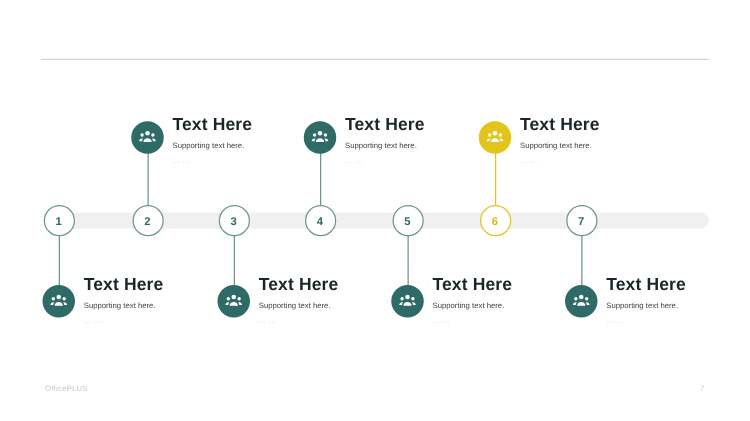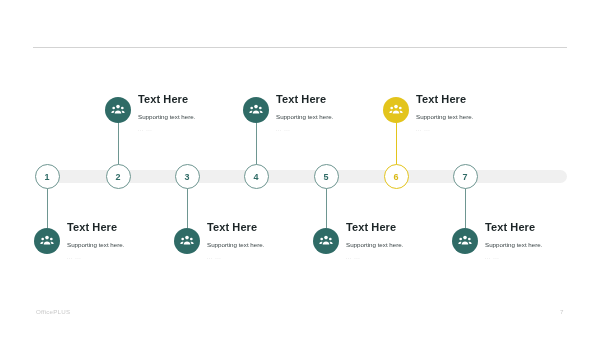--- a/index.html
+++ b/index.html
@@ -86,21 +86,21 @@
     z-index: 6;
   }
   .bubble.accent { background: #e3c41c; }
   .bubble svg { display: block; }
   
   .textblock {
     position: absolute;
     width: 120px;
   }
   .tb-title {
-    font-size: 11px;
+    font-size: 14px;
     font-weight: bold;
     color: #1c2527;
     line-height: 12px;
     margin: 0 0 7px 0;
     letter-spacing: 0.1px;
   }
   .tb-sub {
     font-size: 6.2px;
     color: #3a4446;
     line-height: 9px;

